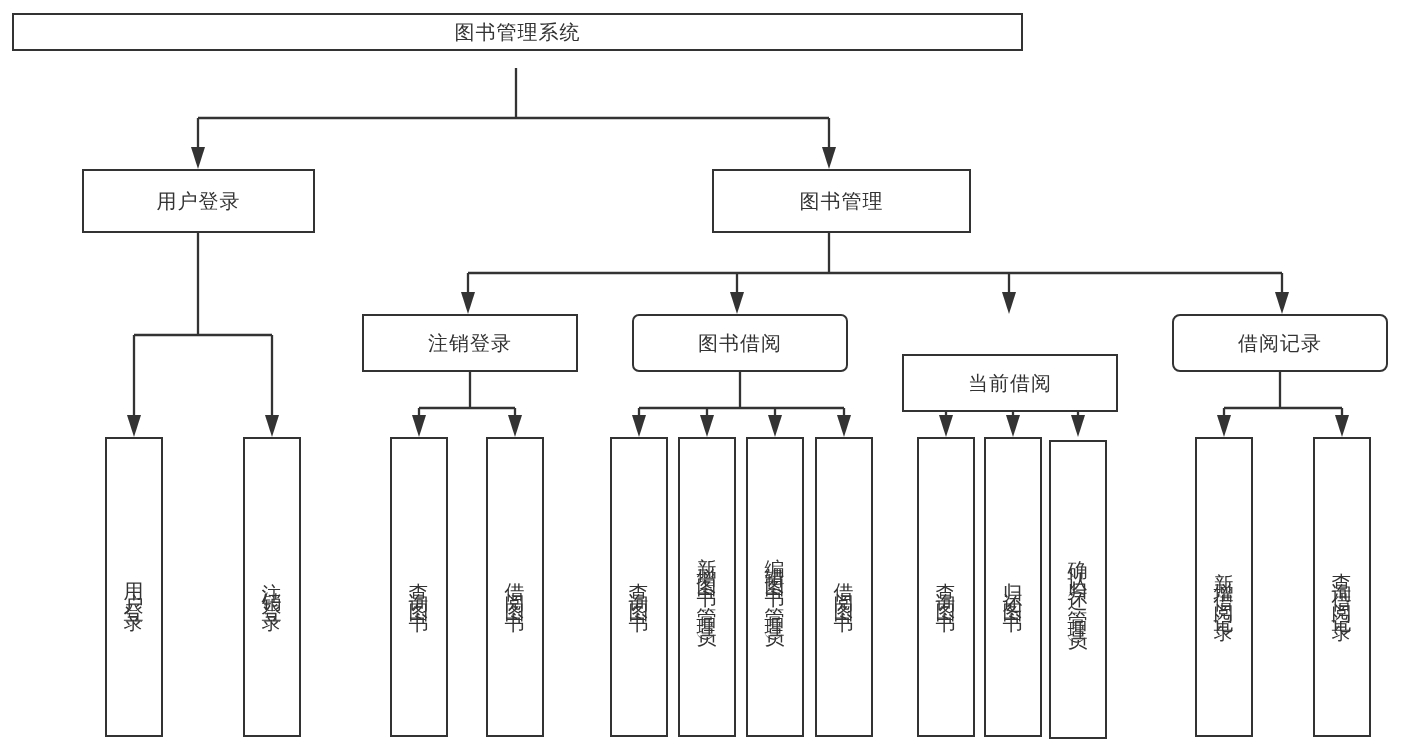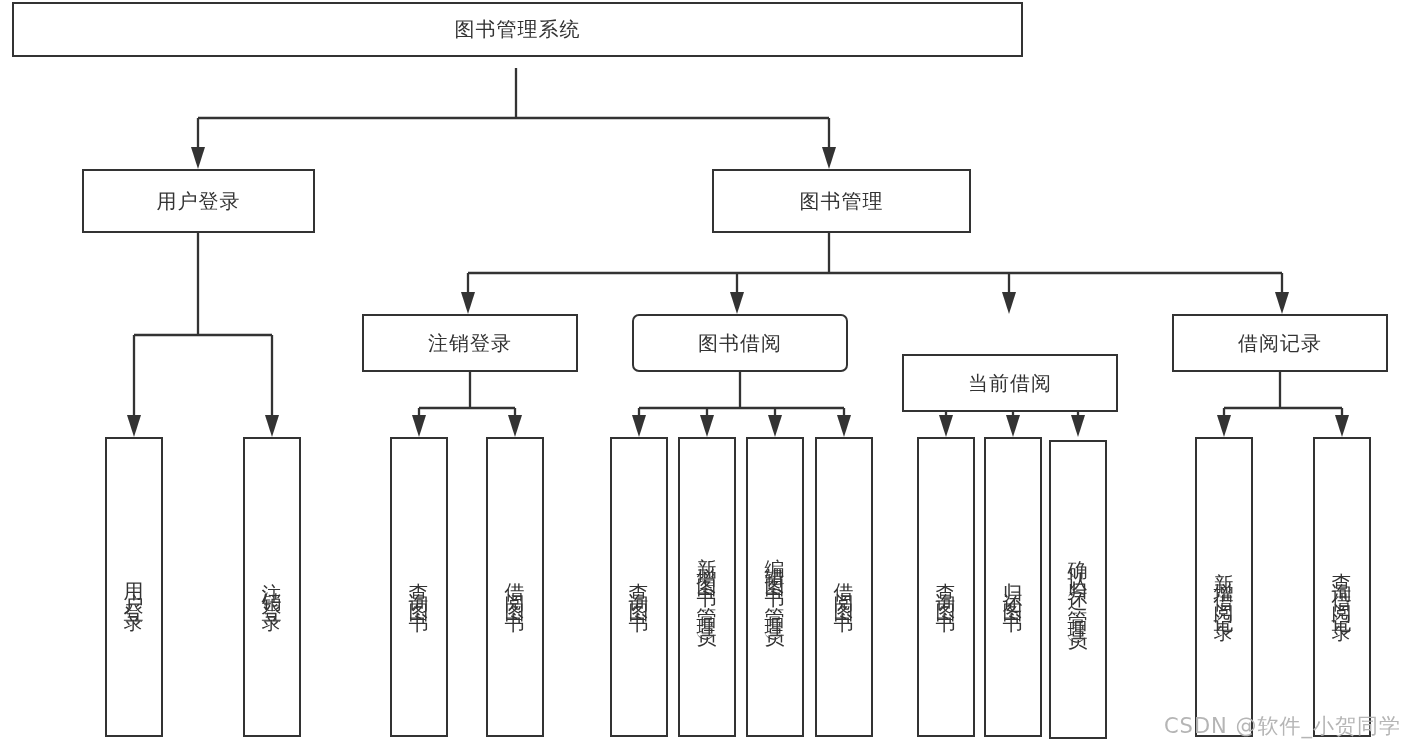--- a/index.html
+++ b/index.html
@@ -94,41 +94,41 @@
     <path d="M1010 372 V408 M946 408 H1078 M946 408 V418 M1013 408 V418 M1078 408 V418"></path>
     <polygon points="946,437 939,415 953,415"></polygon>
     <polygon points="1013,437 1006,415 1020,415"></polygon>
     <polygon points="1078,437 1071,415 1085,415"></polygon>
 
     <path d="M1280 372 V408 M1224 408 H1342 M1224 408 V418 M1342 408 V418"></path>
     <polygon points="1224,437 1217,415 1231,415"></polygon>
     <polygon points="1342,437 1335,415 1349,415"></polygon>
   </svg>
 
-  <div class="box" style="left:12px; top:2px; width:1011px; height:55px;">
+  <div class="box" style="left:12px; top:13px; width:1011px; height:38px;">
     <span>图书管理系统</span>
   </div>
 
   <div class="box" style="left:82px; top:169px; width:233px; height:64px;">
     <span>用户登录</span>
   </div>
   <div class="box" style="left:712px; top:169px; width:259px; height:64px;">
     <span>图书管理</span>
   </div>
 
   <div class="box" style="left:362px; top:314px; width:216px; height:58px;">
     <span>注销登录</span>
   </div>
   <div class="box" style="left:632px; top:314px; width:216px; height:58px;border-radius:7px;">
     <span>图书借阅</span>
   </div>
   <div class="box" style="left:902px; top:314px; width:216px; height:58px;margin-top:40px;">
     <span>当前借阅</span>
   </div>
-  <div class="box" style="left:1172px; top:314px; width:216px; height:58px;">
+  <div class="box" style="left:1172px; top:314px; width:216px; height:58px;border-radius:8px;">
     <span>借阅记录</span>
   </div>
 
   <div class="box leaf" style="left:105px; top:437px; width:58px; height:300px;">
     <span>用户登录</span>
   </div>
   <div class="box leaf" style="left:243px; top:437px; width:58px; height:300px;">
     <span>注销登录</span>
   </div>
 
@@ -162,14 +162,13 @@
     <span>确认归还（管理员）</span>
   </div>
 
   <div class="box leaf" style="left:1195px; top:437px; width:58px; height:300px;">
     <span>新增借阅记录</span>
   </div>
   <div class="box leaf" style="left:1313px; top:437px; width:58px; height:300px;">
     <span>查询借阅记录</span>
   </div>
 
-  <div id="watermark">CSDN @软件_小贺同学</div>
 </div>
 
 </body></html>

